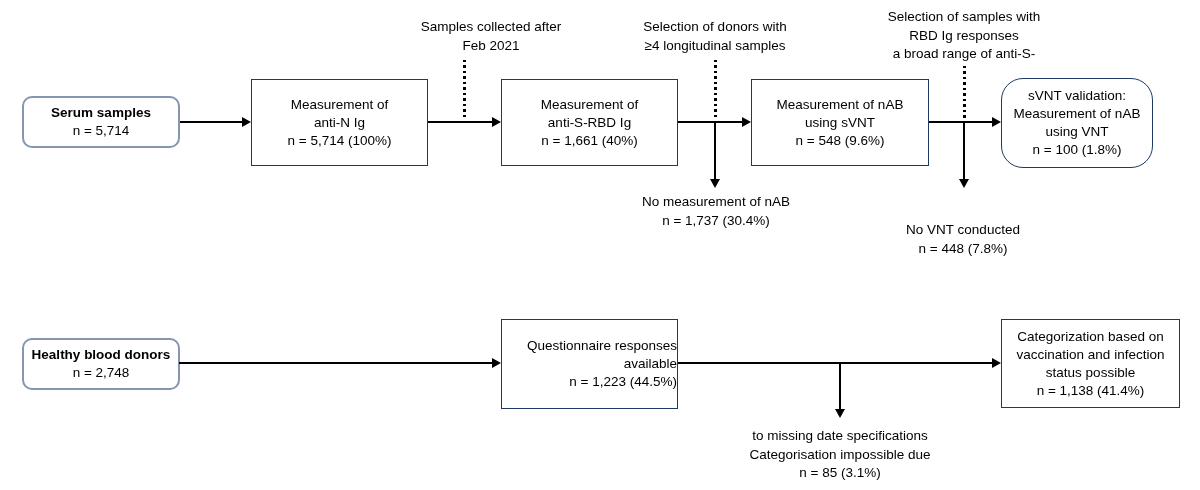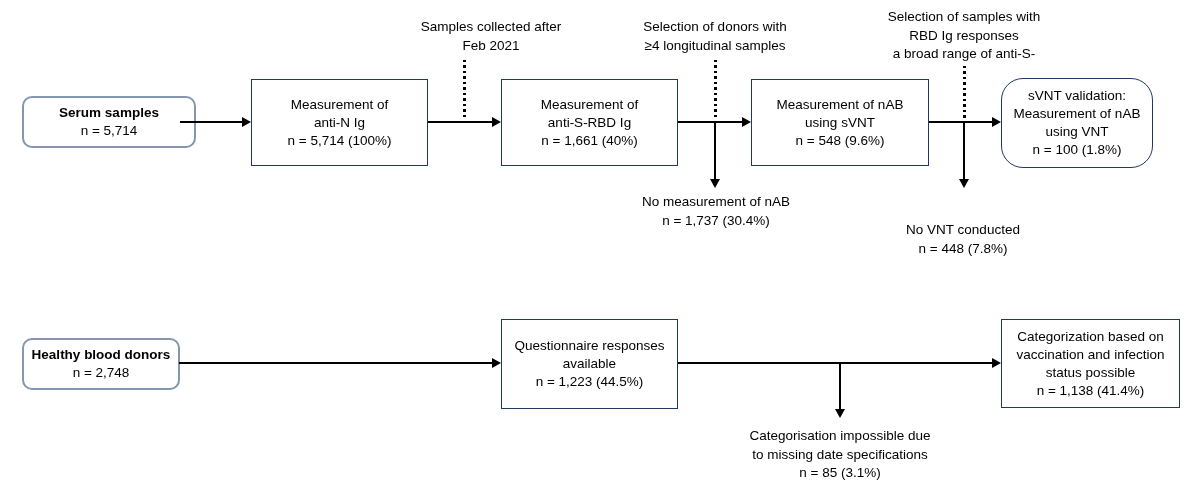--- a/index.html
+++ b/index.html
@@ -83,21 +83,21 @@
   <div class="note" style="left:964px; top:8px;">
     <span class="ln">Selection of samples with</span>
     <span class="ln">RBD Ig responses</span>
     <span class="ln">a broad range of anti-S-</span>
   </div>
 
   <div class="vdotted" style="left:463px; top:60px; height:58px;"></div>
   <div class="vdotted" style="left:714px; top:60px; height:58px;"></div>
   <div class="vdotted" style="left:963px; top:66px; height:52px;"></div>
 
-  <div class="box rounded" style="left:22px; top:96px; width:174px; height:52px;">
+  <div class="box rounded" style="left:22px; top:96px; width:158px; height:52px;">
     <span class="ln bold">Serum samples</span>
     <span class="ln">n = 5,714</span>
   </div>
 
   <div class="box rect" style="left:251px; top:79px; width:177px; height:87px;">
     <span class="ln">Measurement of</span>
     <span class="ln">anti-N Ig</span>
     <span class="ln">n = 5,714 (100%)</span>
   </div>
 
@@ -145,21 +145,21 @@
   <div class="note" style="left:963px; top:193px;margin-top:28px;">
     <span class="ln">No VNT conducted</span>
     <span class="ln">n = 448 (7.8%)</span>
   </div>
 
   <div class="box rounded" style="left:22px; top:338px; width:158px; height:52px;">
     <span class="ln bold">Healthy blood donors</span>
     <span class="ln">n = 2,748</span>
   </div>
 
-  <div class="box rect" style="left:501px; top:319px; width:177px; height:90px;">
+  <div class="box rect" style="left:501px; top:319px; width:177px; height:90px;align-items:flex-end;">
     <span class="ln">Questionnaire responses</span>
     <span class="ln">available</span>
     <span class="ln">n = 1,223 (44.5%)</span>
   </div>
 
   <div class="box rect" style="left:1001px; top:319px; width:179px; height:89px;align-items:center;">
     <span class="ln">Categorization based on</span>
     <span class="ln">vaccination and infection</span>
     <span class="ln">status possible</span>
     <span class="ln">n = 1,138 (41.4%)</span>
@@ -168,18 +168,18 @@
   <div class="hline" style="left:179px; top:362px; width:314px;"></div>
   <div class="head-right" style="left:492px; top:358px;"></div>
 
   <div class="hline" style="left:678px; top:362px; width:315px;"></div>
   <div class="head-right" style="left:992px; top:358px;"></div>
 
   <div class="vline" style="left:839px; top:362px; height:47px;"></div>
   <div class="head-down" style="left:835px; top:409px;"></div>
 
   <div class="note" style="left:840px; top:427px;">
+    <span class="ln">to missing date specifications</span>
     <span class="ln">Categorisation impossible due</span>
-    <span class="ln">to missing date specifications</span>
     <span class="ln">n = 85 (3.1%)</span>
   </div>
 
 </div>
 
 </body></html>

